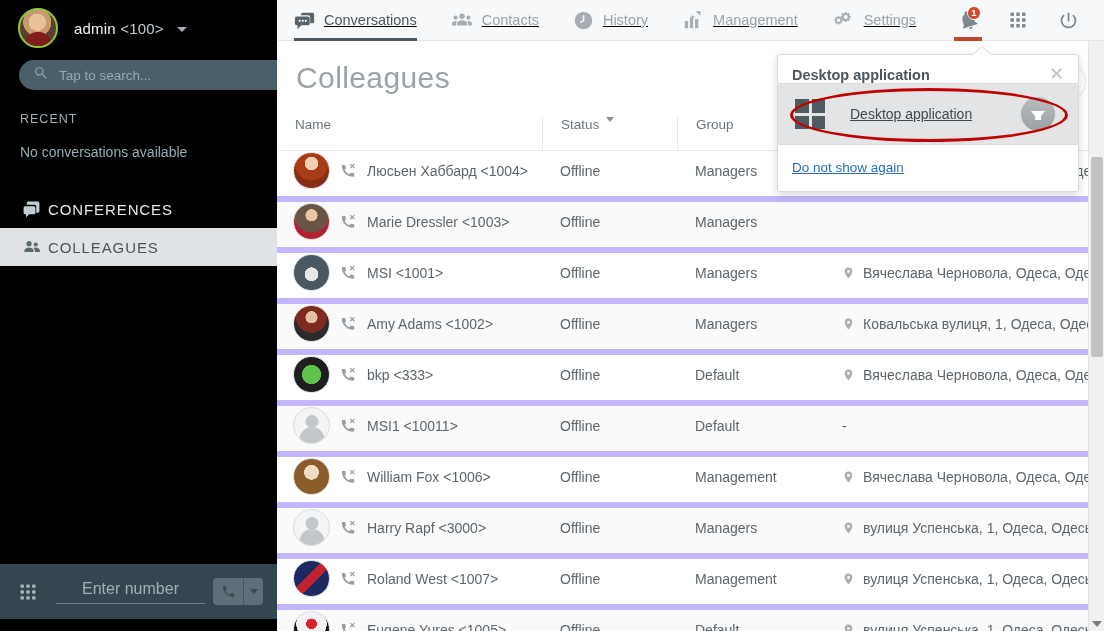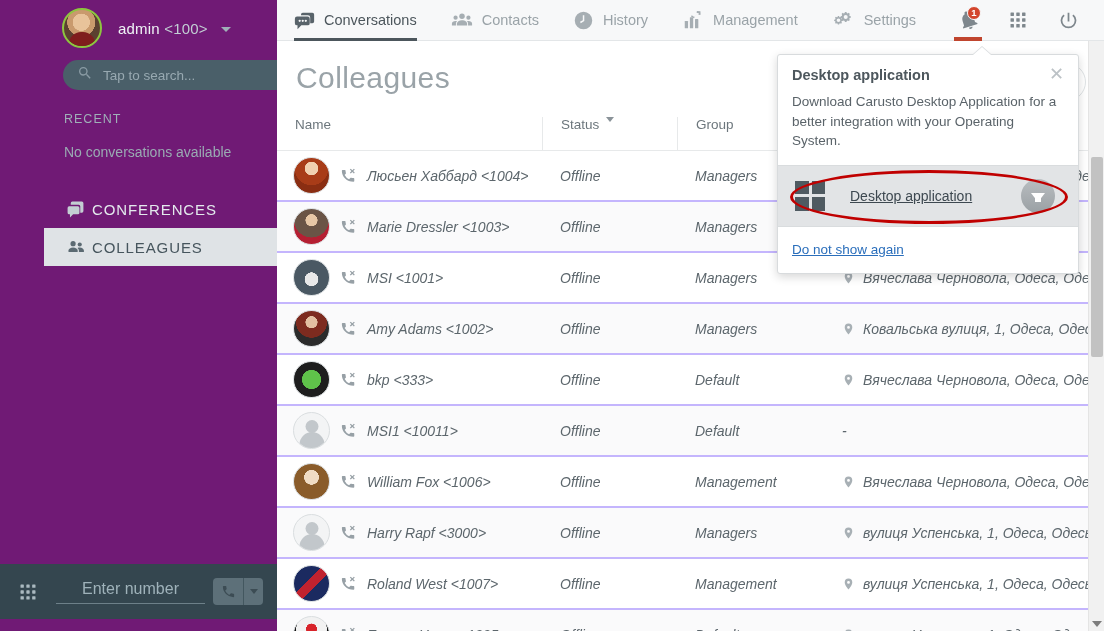--- a/index.html
+++ b/index.html
@@ -9,23 +9,22 @@
     overflow: hidden;
     font-family: "Liberation Sans", sans-serif;
     background: #ffffff;
   }
   #app { position: relative; width: 1104px; height: 631px; }
 
   
   .sidebar {
     position: absolute; left: 0; top: 0;
     width: 334px; height: 631px;
-    background: #701a75;
+    background: #000000;
     color: #d4dce0;
-    padding-left: 44px;
   }
   .side-user {
     height: 56px; display: flex; align-items: center; padding-left: 18px;
   }
   .avatar-me {
     width: 40px; height: 40px; border-radius: 50%;
     border: 2px solid #8dc63f;
     background: radial-gradient(circle at 48% 34%, #e8c39a 0 28%, #c99a6d 29% 46%, #5b4030 47% 100%);
     position: relative; overflow: hidden; flex: none;
   }
@@ -93,21 +92,21 @@
   .call-split {
     width: 20px; height: 27px; background: #5d7079; border-radius: 0 4px 4px 0;
     border-left: 1px solid #43575f;
     display: flex; align-items: center; justify-content: center;
   }
 
   
   .topnav {
     position: absolute; left: 277px; top: 0; width: 827px; height: 41px;
     background: #f7f8f9; border-bottom: 1px solid #e3e6e8;
-    display: flex; align-items: center;
+    display: flex; align-items: center; text-decoration: underline;
   }
   .tab {
     height: 41px; display: flex; align-items: center; gap: 9px;
     padding: 0 17px; font-size: 14.5px; color: #9aa3a8; cursor: pointer;
     position: relative;
   }
   .tab .ticon { display: flex; align-items: center; }
   .tab .ticon svg { fill: #a6aeb3; }
   .tab.active { color: #4c565c; }
   .tab.active .ticon svg { fill: #58636a; }
@@ -160,22 +159,22 @@
   .col-status { width: 135px; }
   .col-group  { width: 147px; }
   .col-addr   { flex: 1; }
   .sort-caret {
     margin-left: 7px; display: inline-block;
     border-left: 4px solid transparent; border-right: 4px solid transparent;
     border-top: 5px solid #8a9399;
   }
   .rows { position: relative; }
   .row {
-    display: flex; align-items: center; height: 51px;
-    border-bottom: 2px solid #c4b5fd; font-size: 14px; color: #5c666c; font-style: italic;
+    display: flex; align-items: flex-end; height: 51px;
+    border-bottom: 6px solid #c4b5fd; font-size: 14px; color: #5c666c;
   }
   .row.alt { background: #fafafb; }
   .cell { padding-left: 18px; display: flex; align-items: center; height: 51px; }
   .cell-name { width: 265px; padding-left: 16px; gap: 10px; }
   .cell-status { width: 135px; }
   .cell-group { width: 147px; }
   .cell-addr { flex: 1; gap: 8px; white-space: nowrap; overflow: hidden; }
   .ava {
     width: 37px; height: 37px; border-radius: 50%; flex: none;
     background: #cfd4d7; border: 1px solid #dadee0; overflow: hidden;
@@ -723,21 +722,20 @@
   </div>
 
   <div class="popup">
     <div class="tip"></div>
 
     <div class="popup-head">
       <div class="popup-title">Desktop application</div>
       <div class="popup-close">✕</div>
     </div>
 
-    <div class="popup-body">Download Carusto Desktop Application for a better integration with your Operating System.</div>
 
     <div class="popup-dl">
       <div class="win-logo">
         <span></span>
           <span></span>
           <span></span>
           <span></span>
       </div>
       <div class="dl-link">Desktop application</div>
       <div class="dl-circle">

